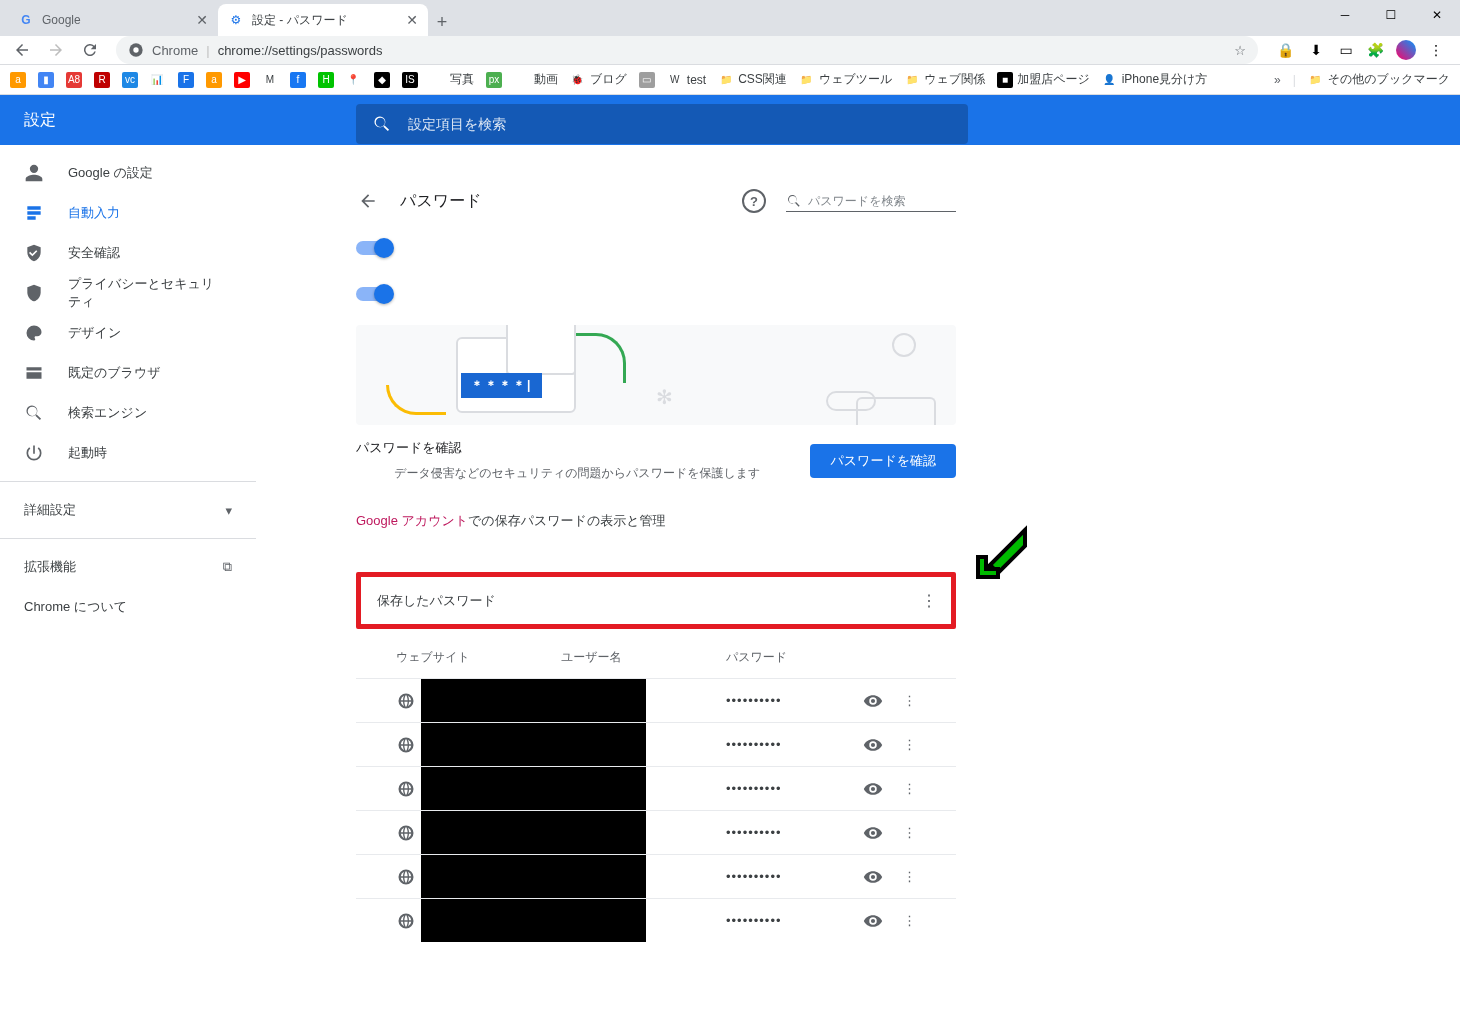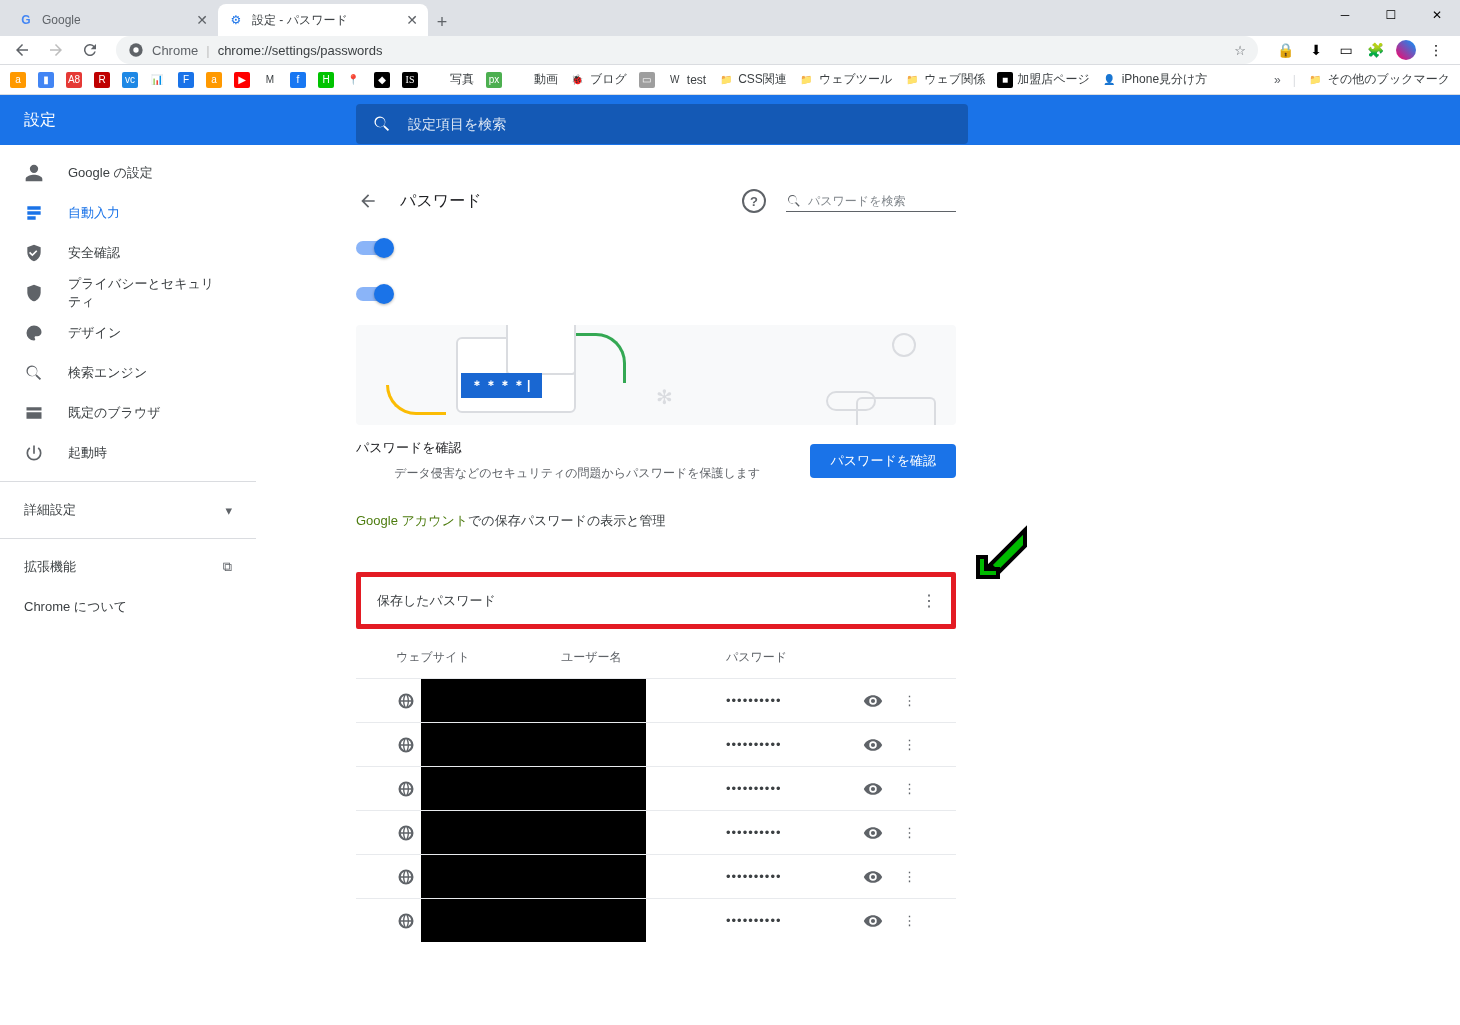--- a/index.html
+++ b/index.html
@@ -81,21 +81,21 @@
 .illust-dot { position: absolute; left: 300px; top: 60px; color: #dadce0; font-size: 20px; }
 .illust-device { position: absolute; right: 20px; bottom: -2px; width: 80px; height: 30px; border: 2px solid #dadce0; border-bottom: none; border-radius: 6px 6px 0 0; }
 
 .check-row { display: flex; align-items: center; padding: 14px 0 18px; gap: 12px; }
 .check-text { flex: 1; }
 .check-title { font-size: 13px; color: #202124; }
 .check-desc { font-size: 12px; color: #5f6368; margin-top: 8px; text-align: center; }
 .check-btn { background: #1a73e8; color: #fff; border: none; padding: 8px 20px; border-radius: 4px; font-size: 13px; cursor: pointer; }
 
 .account-link { font-size: 13px; color: #3c4043; padding: 12px 0; }
-.account-link a { color: #4d7c0f; text-decoration: none; }
+.account-link a { color: #be185d; text-decoration: none; }
 
 .saved-box { border: 5px solid #e31b23; border-radius: 2px; margin-top: 30px; padding: 14px 16px; display: flex; align-items: center; justify-content: space-between; }
 .saved-title { font-size: 13px; color: #3c4043; }
 .more-v { color: #5f6368; font-size: 16px; letter-spacing: -2px; }
 
 .pw-table { margin-top: 12px; }
 .pw-head { display: flex; padding: 8px 40px 12px; font-size: 12px; color: #5f6368; }
 .col-site { width: 165px; }
 .col-user { width: 165px; }
 .col-pw { width: 130px; }
@@ -207,21 +207,21 @@
       <span class="bm">
         <span class="bm-icon" style="background: rgb(0, 195, 0); color: rgb(255, 255, 255);">H</span>
       </span>
       <span class="bm">
         <span class="bm-icon">📍</span>
       </span>
       <span class="bm">
         <span class="bm-icon" style="background: rgb(0, 0, 0); color: rgb(255, 255, 255);">◆</span>
       </span>
       <span class="bm">
-        <span class="bm-icon" style="background: rgb(0, 0, 0); color: rgb(255, 255, 255); font-family: Liberation Serif, serif;">IS</span>
+        <span class="bm-icon" style="background: rgb(0, 0, 0); color: rgb(255, 255, 255);">IS</span>
       </span>
       <span class="bm">
         <span class="bm-icon"></span>
         <span>写真</span>
       </span>
       <span class="bm">
         <span class="bm-icon" style="background: rgb(76, 175, 80); color: rgb(255, 255, 255);">px</span>
       </span>
       <span class="bm">
         <span class="bm-icon"></span>
@@ -316,32 +316,32 @@
         <span class="side-icon">
           <svg width="20" height="20" viewBox="0 0 24 24">
             <path fill="currentColor" d="M12 3a9 9 0 0 0 0 18c.8 0 1.5-.7 1.5-1.5 0-.4-.1-.7-.4-1-.2-.3-.4-.6-.4-1 0-.8.7-1.5 1.5-1.5H16a5 5 0 0 0 5-5c0-4.4-4-8-9-8z"></path>
           </svg>
         </span>
         <span>デザイン</span>
       </div>
     <div class="side-item">
         <span class="side-icon">
           <svg width="20" height="20" viewBox="0 0 24 24">
+            <path fill="currentColor" d="M3 5h18v4H3zm0 6h18v8H3z"></path>
+          </svg>
+        </span>
+        <span>既定のブラウザ</span>
+      </div>
+    <div class="side-item">
+        <span class="side-icon">
+          <svg width="20" height="20" viewBox="0 0 24 24">
             <path fill="currentColor" d="M15.5 14h-.79l-.28-.27a6.5 6.5 0 1 0-.7.7l.27.28v.79l5 5L20.49 19zM10 15.5A5.5 5.5 0 1 1 15.5 10 5.5 5.5 0 0 1 10 15.5z"></path>
           </svg>
         </span>
         <span>検索エンジン</span>
-      </div>
-    <div class="side-item">
-        <span class="side-icon">
-          <svg width="20" height="20" viewBox="0 0 24 24">
-            <path fill="currentColor" d="M3 5h18v4H3zm0 6h18v8H3z"></path>
-          </svg>
-        </span>
-        <span>既定のブラウザ</span>
       </div>
     <div class="side-item">
         <span class="side-icon">
           <svg width="20" height="20" viewBox="0 0 24 24">
             <path fill="currentColor" d="M13 3h-2v10h2zm4.8 2.2l-1.4 1.4A7 7 0 1 1 7.6 6.6L6.2 5.2a9 9 0 1 0 11.6 0z"></path>
           </svg>
         </span>
         <span>起動時</span>
       </div>
     <div class="side-divider"></div>

